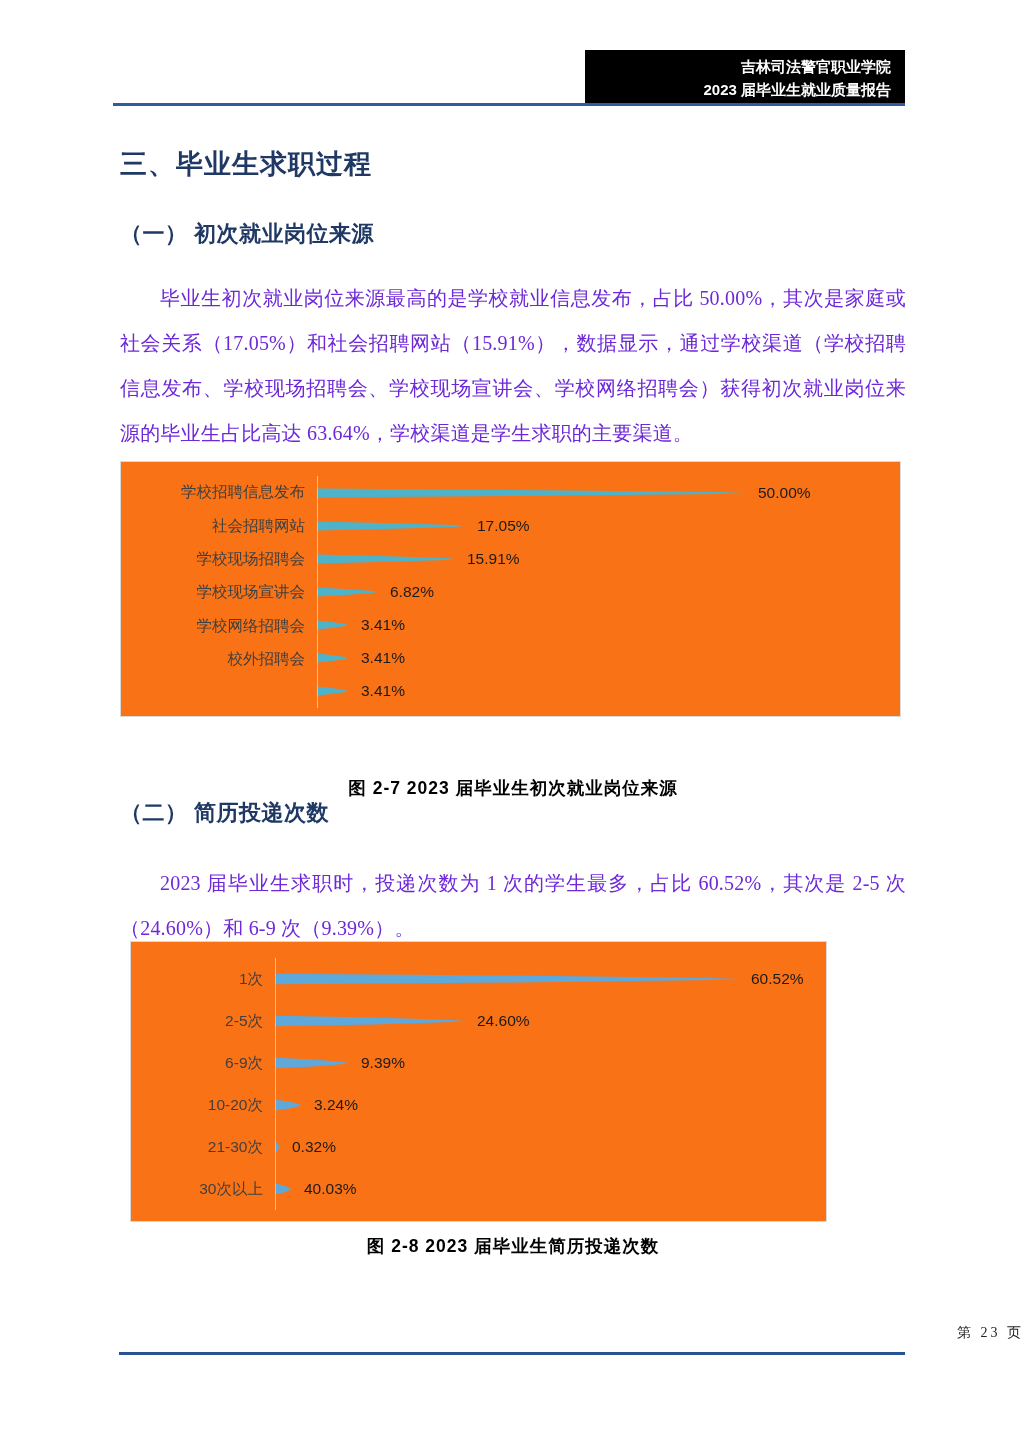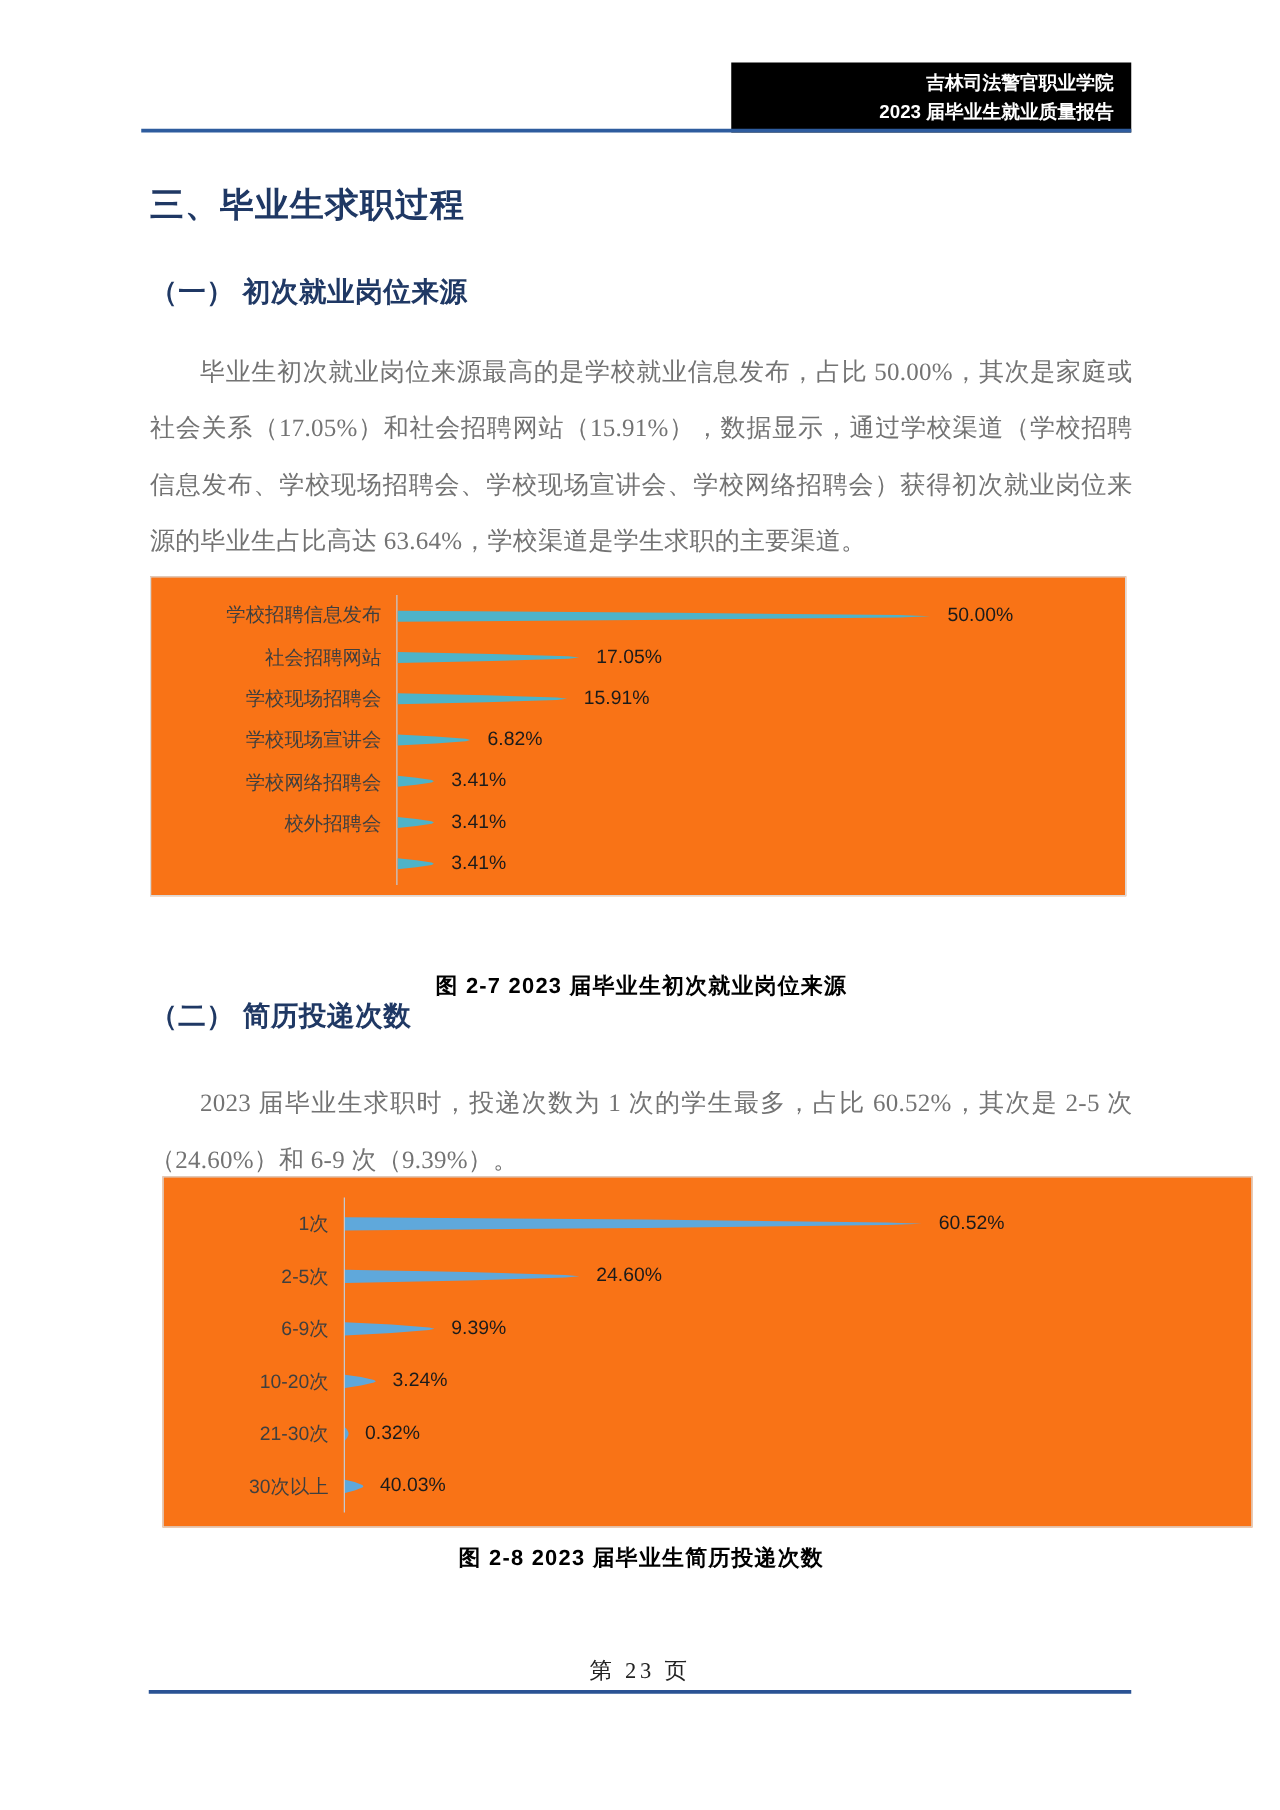--- a/index.html
+++ b/index.html
@@ -30,32 +30,32 @@
   .sec{
     position:absolute;left:120px;margin:0;
     font-size:22px;font-weight:700;color:#1F3864;letter-spacing:0.5px;
   }
   .sec1{top:219px;}
   .sec2{top:798px;}
   
   .body{
     position:absolute;left:120px;width:786px;margin:0;
     font-family:"Liberation Serif","DejaVu Serif",serif;
-    font-size:20px;line-height:45px;color:#737373;
+    font-size:20px;line-height:45px;color:#6d28d9;
     text-align:justify;text-indent:2em;letter-spacing:0.2px;
   }
   .p1{top:276px;}
   .p2{top:861px;}
   
   .chart-box{
     position:absolute;box-sizing:border-box;
     border:1px solid #d9d9d9;background:#f97316;
   }
   .chart-a{left:120px;top:461px;width:781px;height:256px;}
-  .chart-b{left:130px;top:941px;width:872px;height:281px;}
+  .chart-b{left:130px;top:941px;width:697px;height:281px;}
   .chart-inner{display:flex;height:100%;box-sizing:border-box;}
   .chart-a .chart-inner{padding:14px 0 8px 0;}
   .chart-b .chart-inner{padding:16px 0 11px 0;}
   .labels-col{flex:none;box-sizing:border-box;padding-right:12px;
     display:flex;flex-direction:column;}
   .chart-a .labels-col{width:196px;}
   .chart-b .labels-col{width:144px;}
   .plot-col{flex:1;border-left:1px solid #c3c9d1;
     display:flex;flex-direction:column;}
   .crow{display:flex;align-items:center;}
@@ -68,23 +68,23 @@
   .caption{
     position:absolute;left:120px;width:786px;margin:0;
     text-align:center;font-size:17.5px;font-weight:700;color:#000000;
     letter-spacing:1px;
   }
   .cap1{top:776px;}
   .cap2{top:1234px;}
   
   .footer-text{
     position:absolute;left:0;top:1324px;width:1024px;
-    text-align:center;
+    text-align:right;
     font-family:"Liberation Serif","DejaVu Serif",serif;
-    font-size:18px;color:#222222;letter-spacing:3px;
+    font-size:14px;color:#222222;letter-spacing:3px;
   }
   .footer-rule{
     position:absolute;left:119px;top:1352px;width:786px;height:3px;
   }
 </style>
 </head>
 <body>
 
 <div class="page">
 

